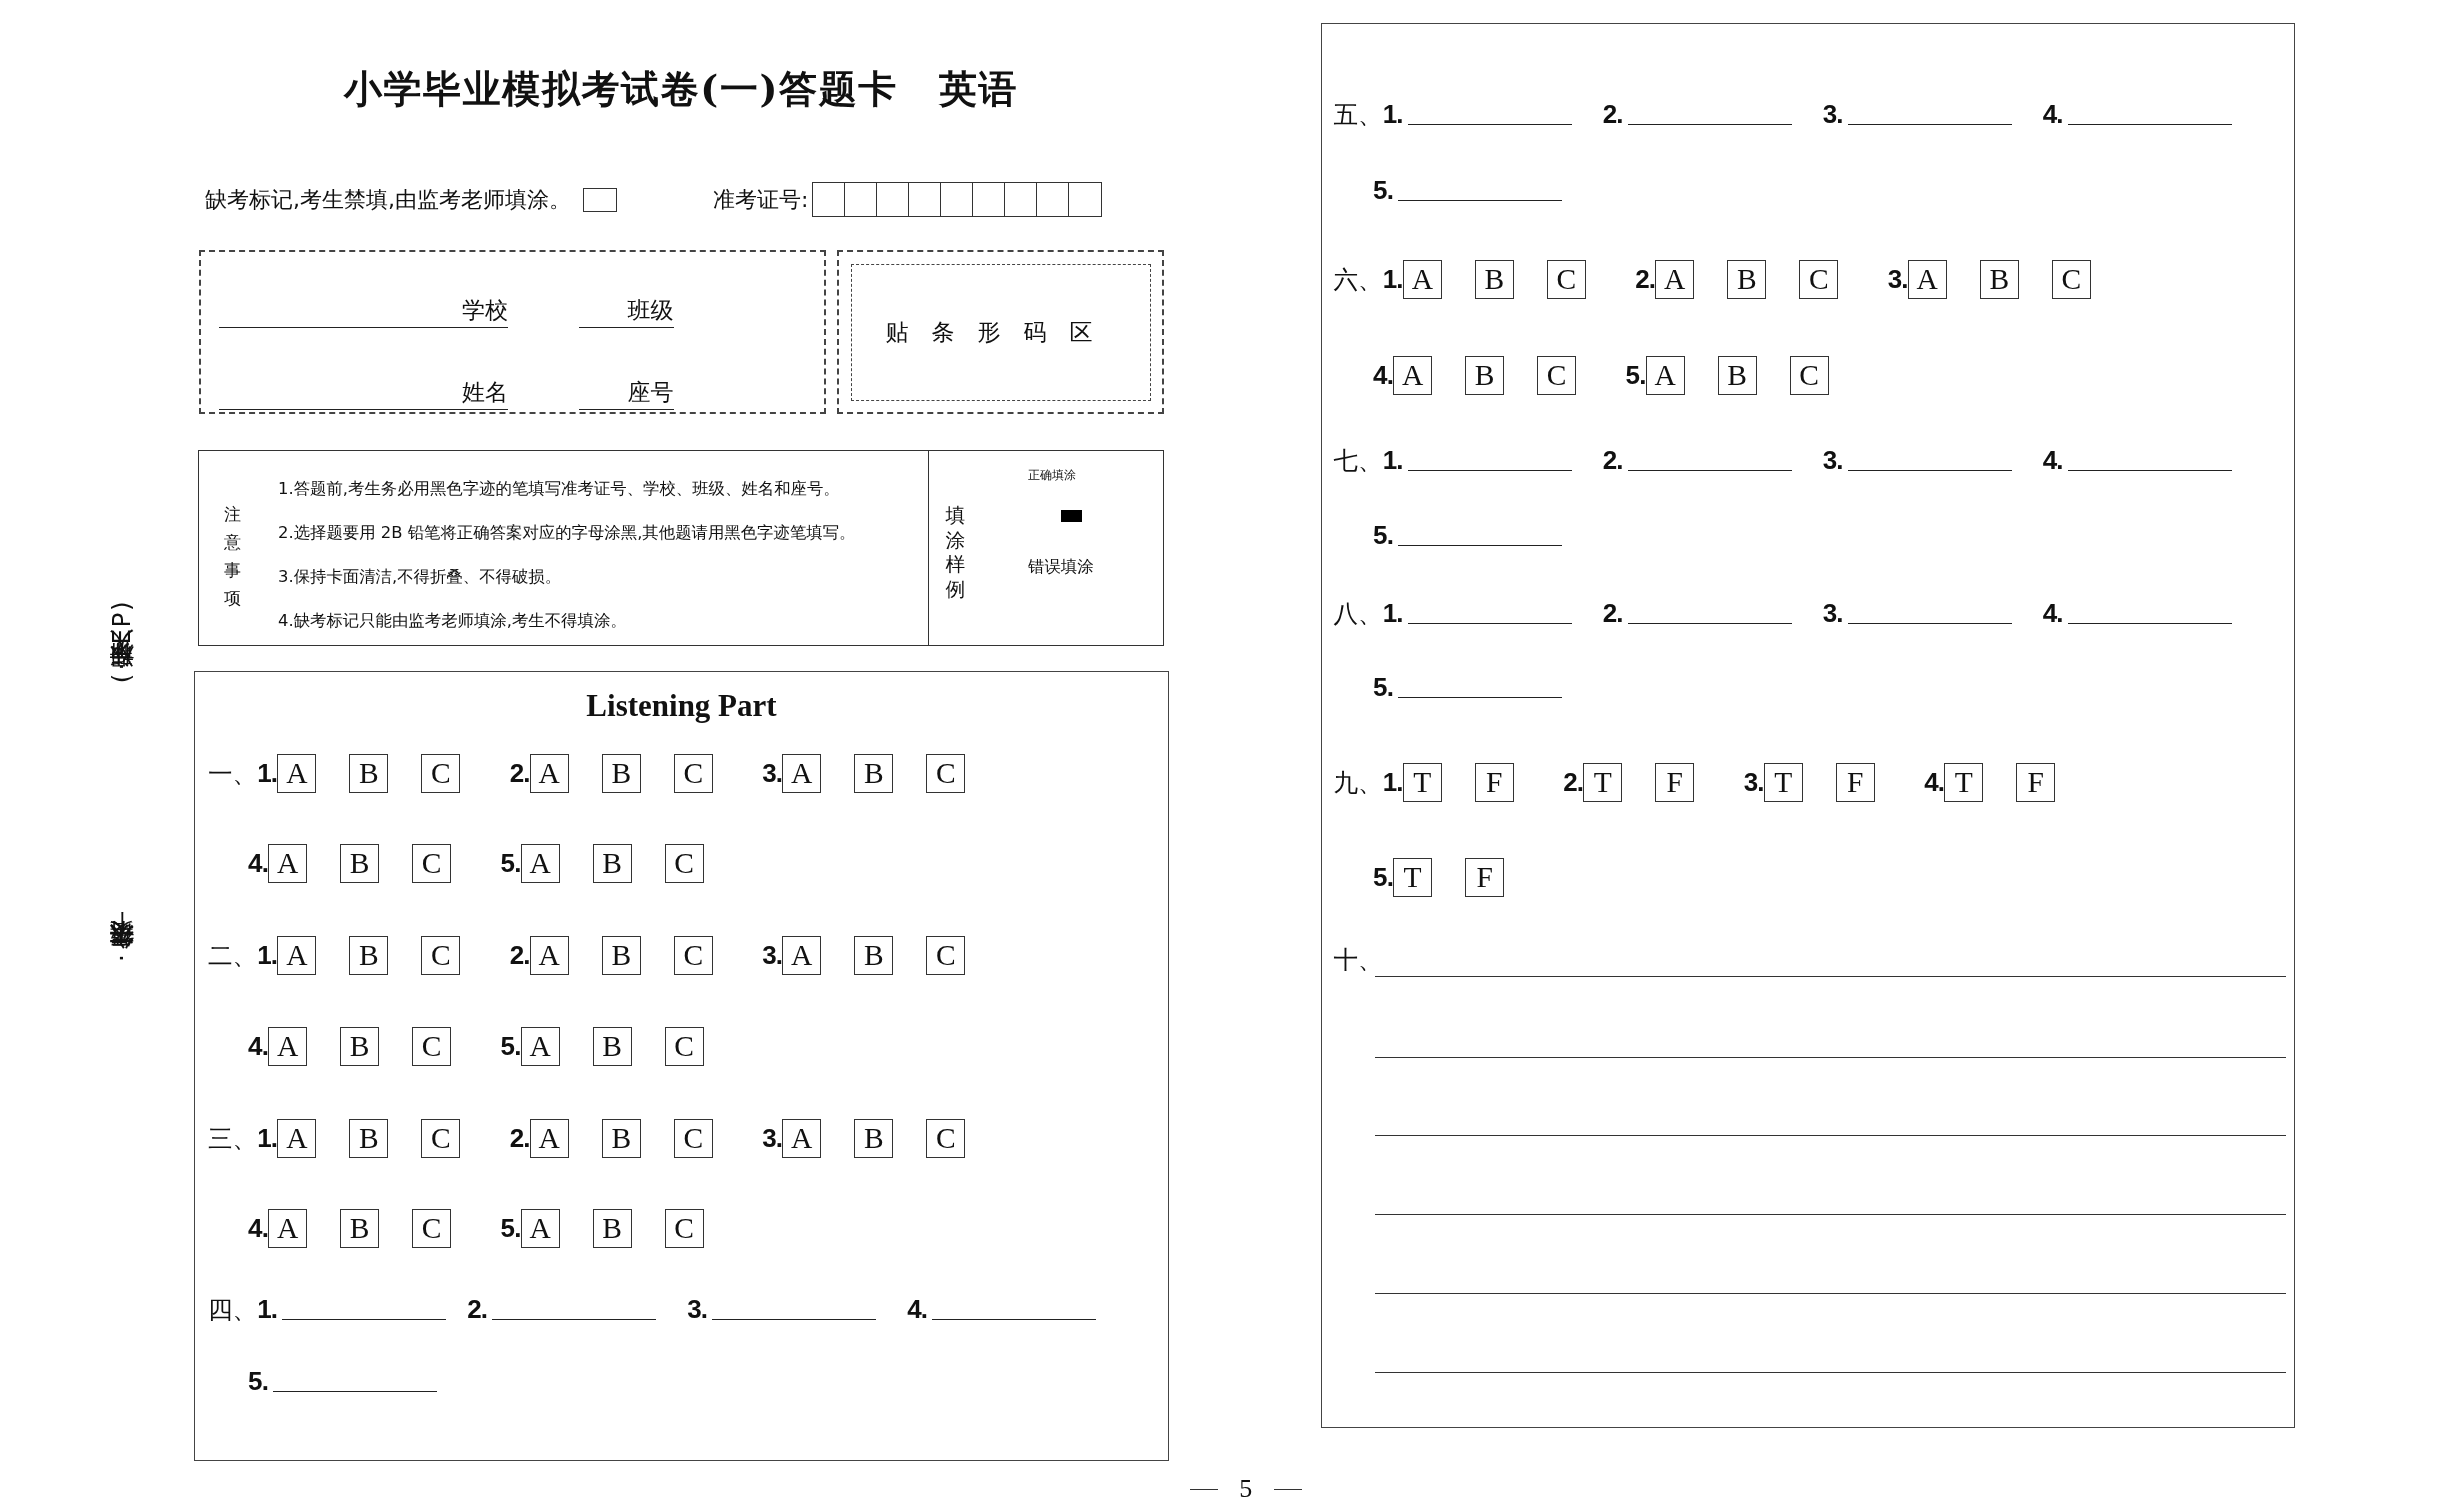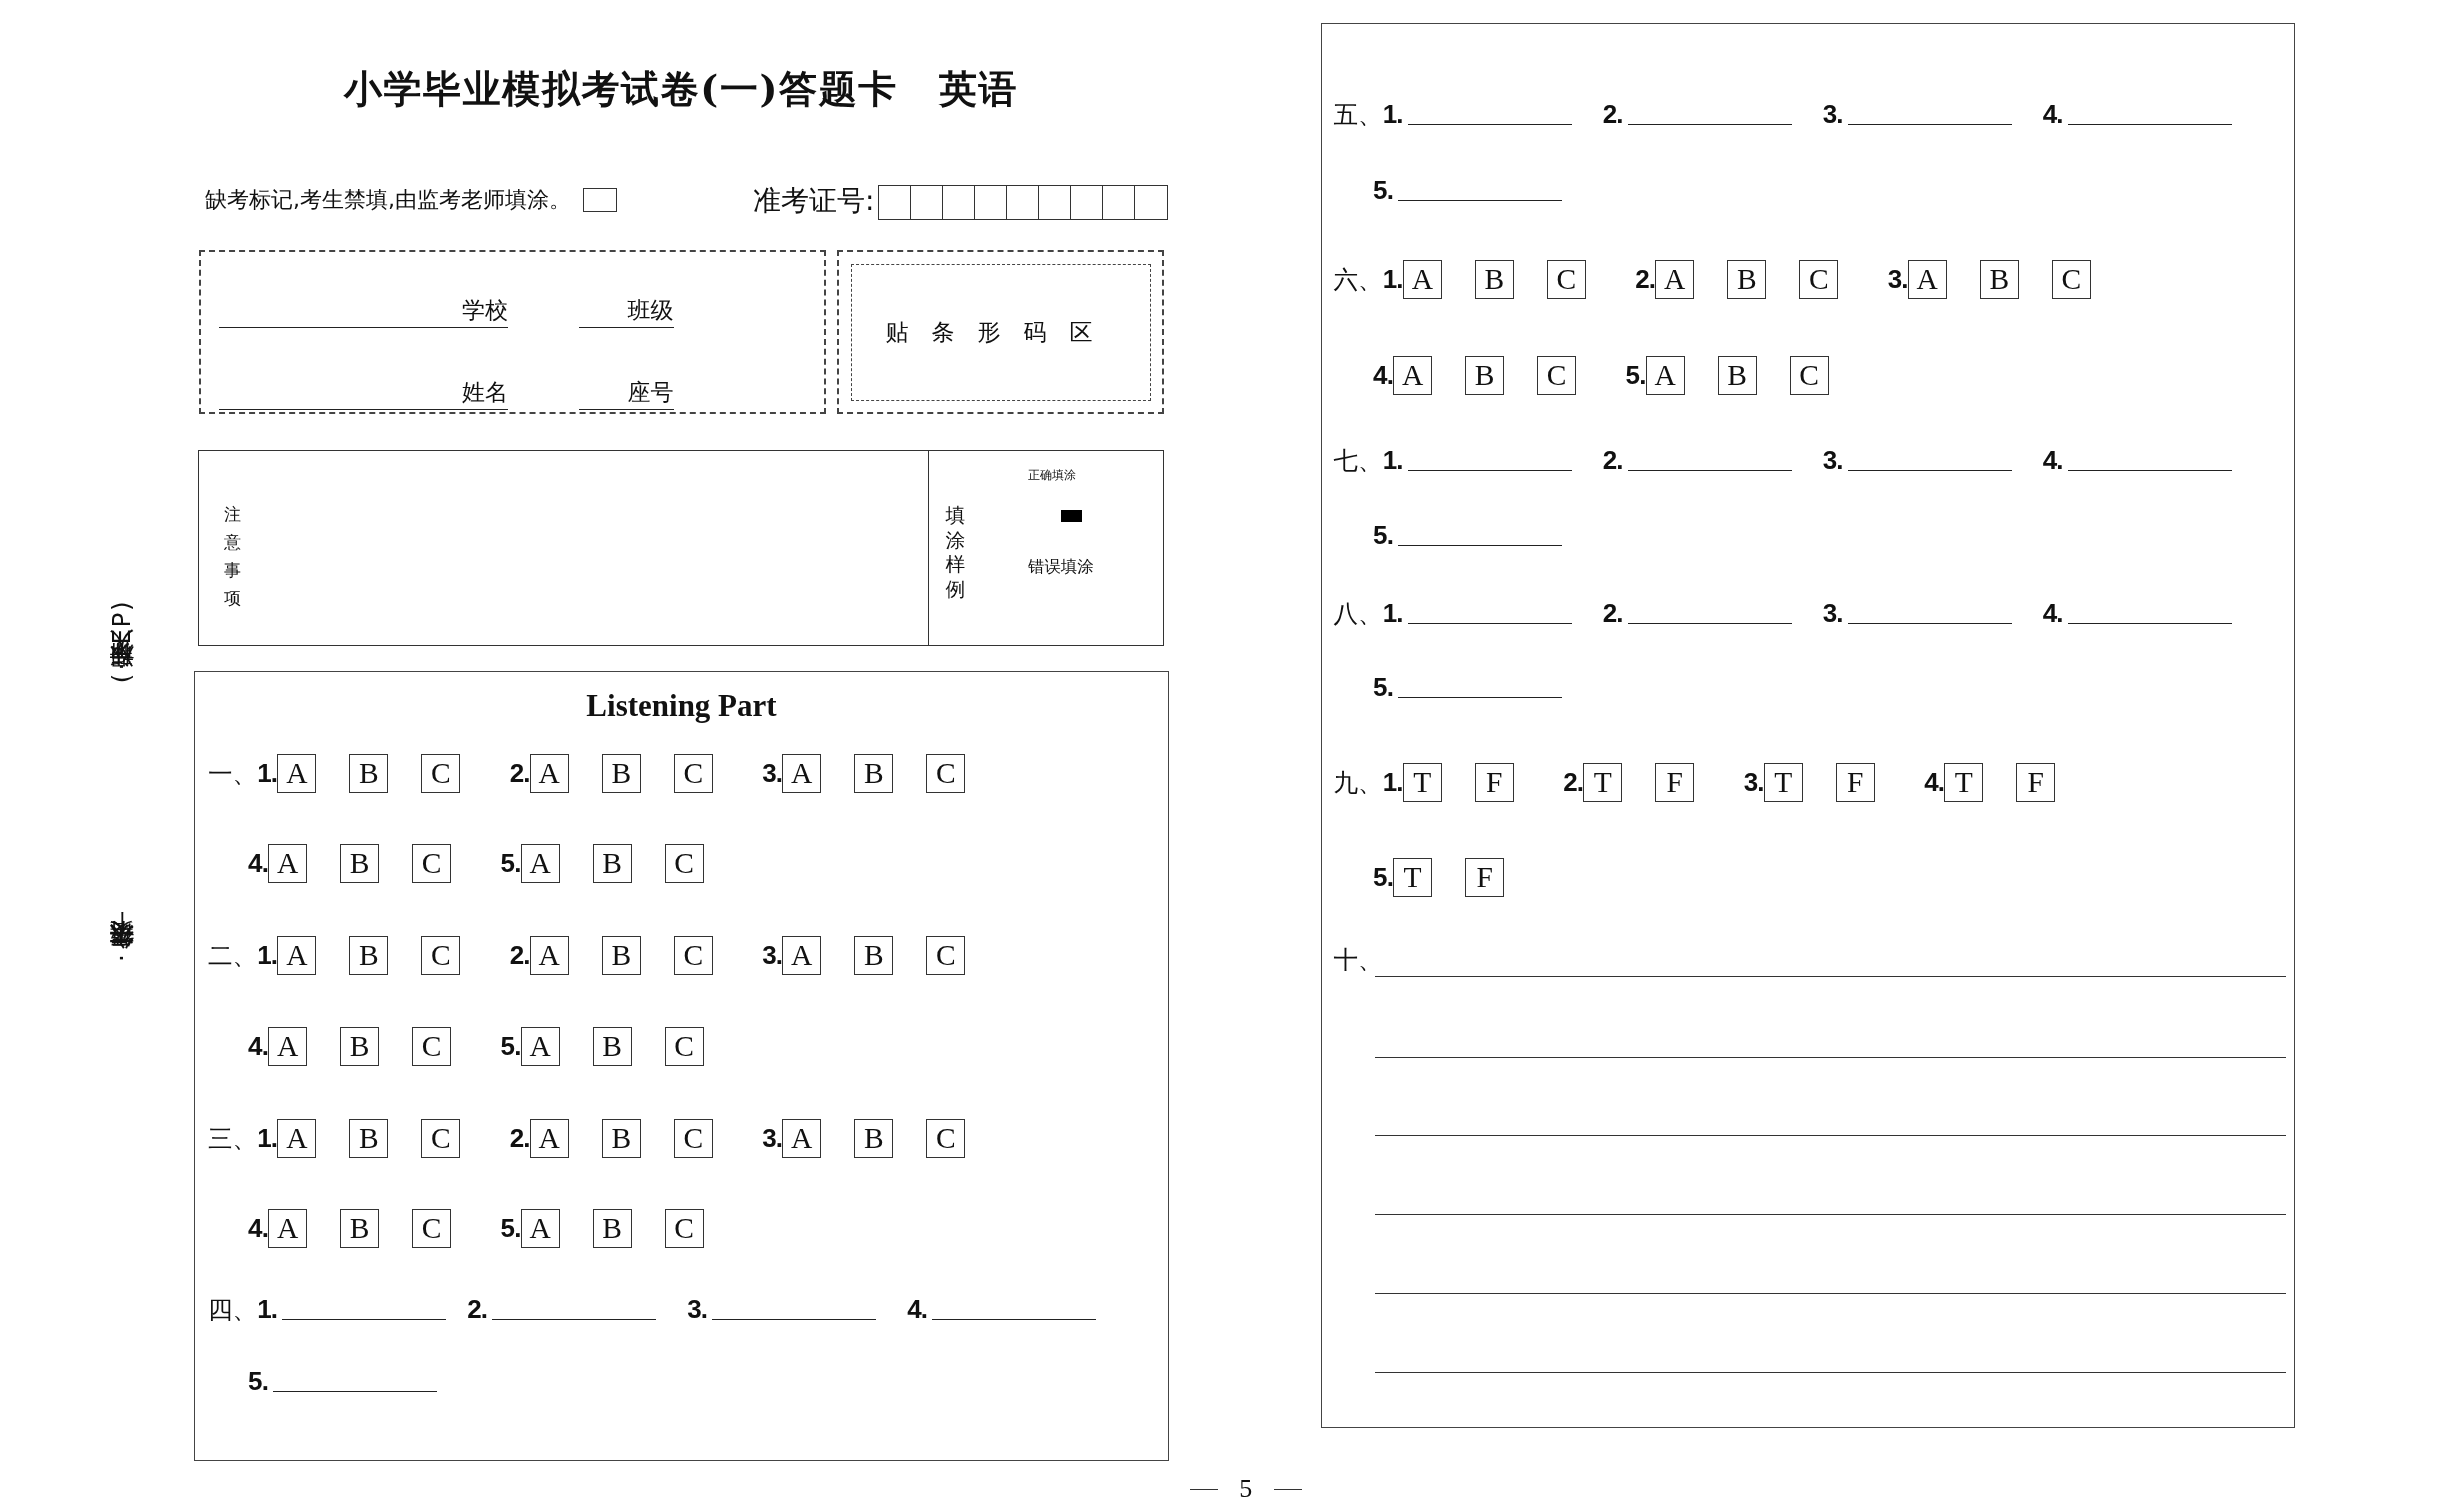--- a/index.html
+++ b/index.html
@@ -12,21 +12,21 @@
            font-size: 24.6px; letter-spacing: 1.6px; text-align: center; }
 
   
   .title { left: 246px; top: 64px; width: 870px; text-align: center; font-size: 38px; font-weight: bold;
            font-family: "DejaVu Serif", serif; letter-spacing: 1.6px; }
   .title .subj { margin-left: 41px; }
 
   .absent-row { left: 205px; top: 185px; font-size: 22px; display: flex; align-items: center; }
   .absent-box { display: inline-block; width: 34px; height: 24.6px; border: 1.6px solid #333; margin-left: 11.5px; }
 
-  .id-row { left: 753px; top: 182px; font-size: 28px; display: flex; align-items: flex-end; }
+  .id-row { left: 713px; top: 182px; font-size: 22px; display: flex; align-items: center; }
   .id-cells { display: flex; border: 1.6px solid #333; margin-left: 3.3px; }
   .id-cell { width: 32px; height: 33px; border-right: 1.6px solid #333; }
   .id-cell:last-child { border-right: none; }
 
   .dash { border: 2.5px dashed #444; }
   .info-box { left: 199px; top: 250px; width: 627px; height: 164px; }
   .info-field { position: absolute; font-size: 23px; display: flex; align-items: flex-end; flex-direction: column; }
   .info-field .line { display: inline-block; border-bottom: 1.6px solid #222; height: 1.6px; margin-left: 1.6px; margin-bottom: 3.3px; }
 
   .barcode-outer { left: 837px; top: 250px; width: 327px; height: 164px; }
@@ -112,20 +112,26 @@
       <span class="line" style="width:95px;"></span>
   </div>
 </div>
 
 <div class="abs dash barcode-outer">
   <div class="barcode-inner">贴条形码区</div>
 </div>
 
 <div class="abs notes-box">
   <div class="notes-title">注意事项</div>
+  <div class="notes-list">
+    <div>1.答题前,考生务必用黑色字迹的笔填写准考证号、学校、班级、姓名和座号。</div>
+    <div>2.选择题要用 2B 铅笔将正确答案对应的字母涂黑,其他题请用黑色字迹笔填写。</div>
+    <div>3.保持卡面清洁,不得折叠、不得破损。</div>
+    <div>4.缺考标记只能由监考老师填涂,考生不得填涂。</div>
+  </div>
   <div class="notes-divider"></div>
   <div class="sample-title">填涂样例</div>
   <div class="sample-correct">正确填涂</div>
   <div class="sample-mark"></div>
   <div class="sample-wrong">错误填涂</div>
 </div>
 
 <div class="abs part-box listening-box">
   <div class="part-title" style="top:16.4px;">Listening Part</div>
 

